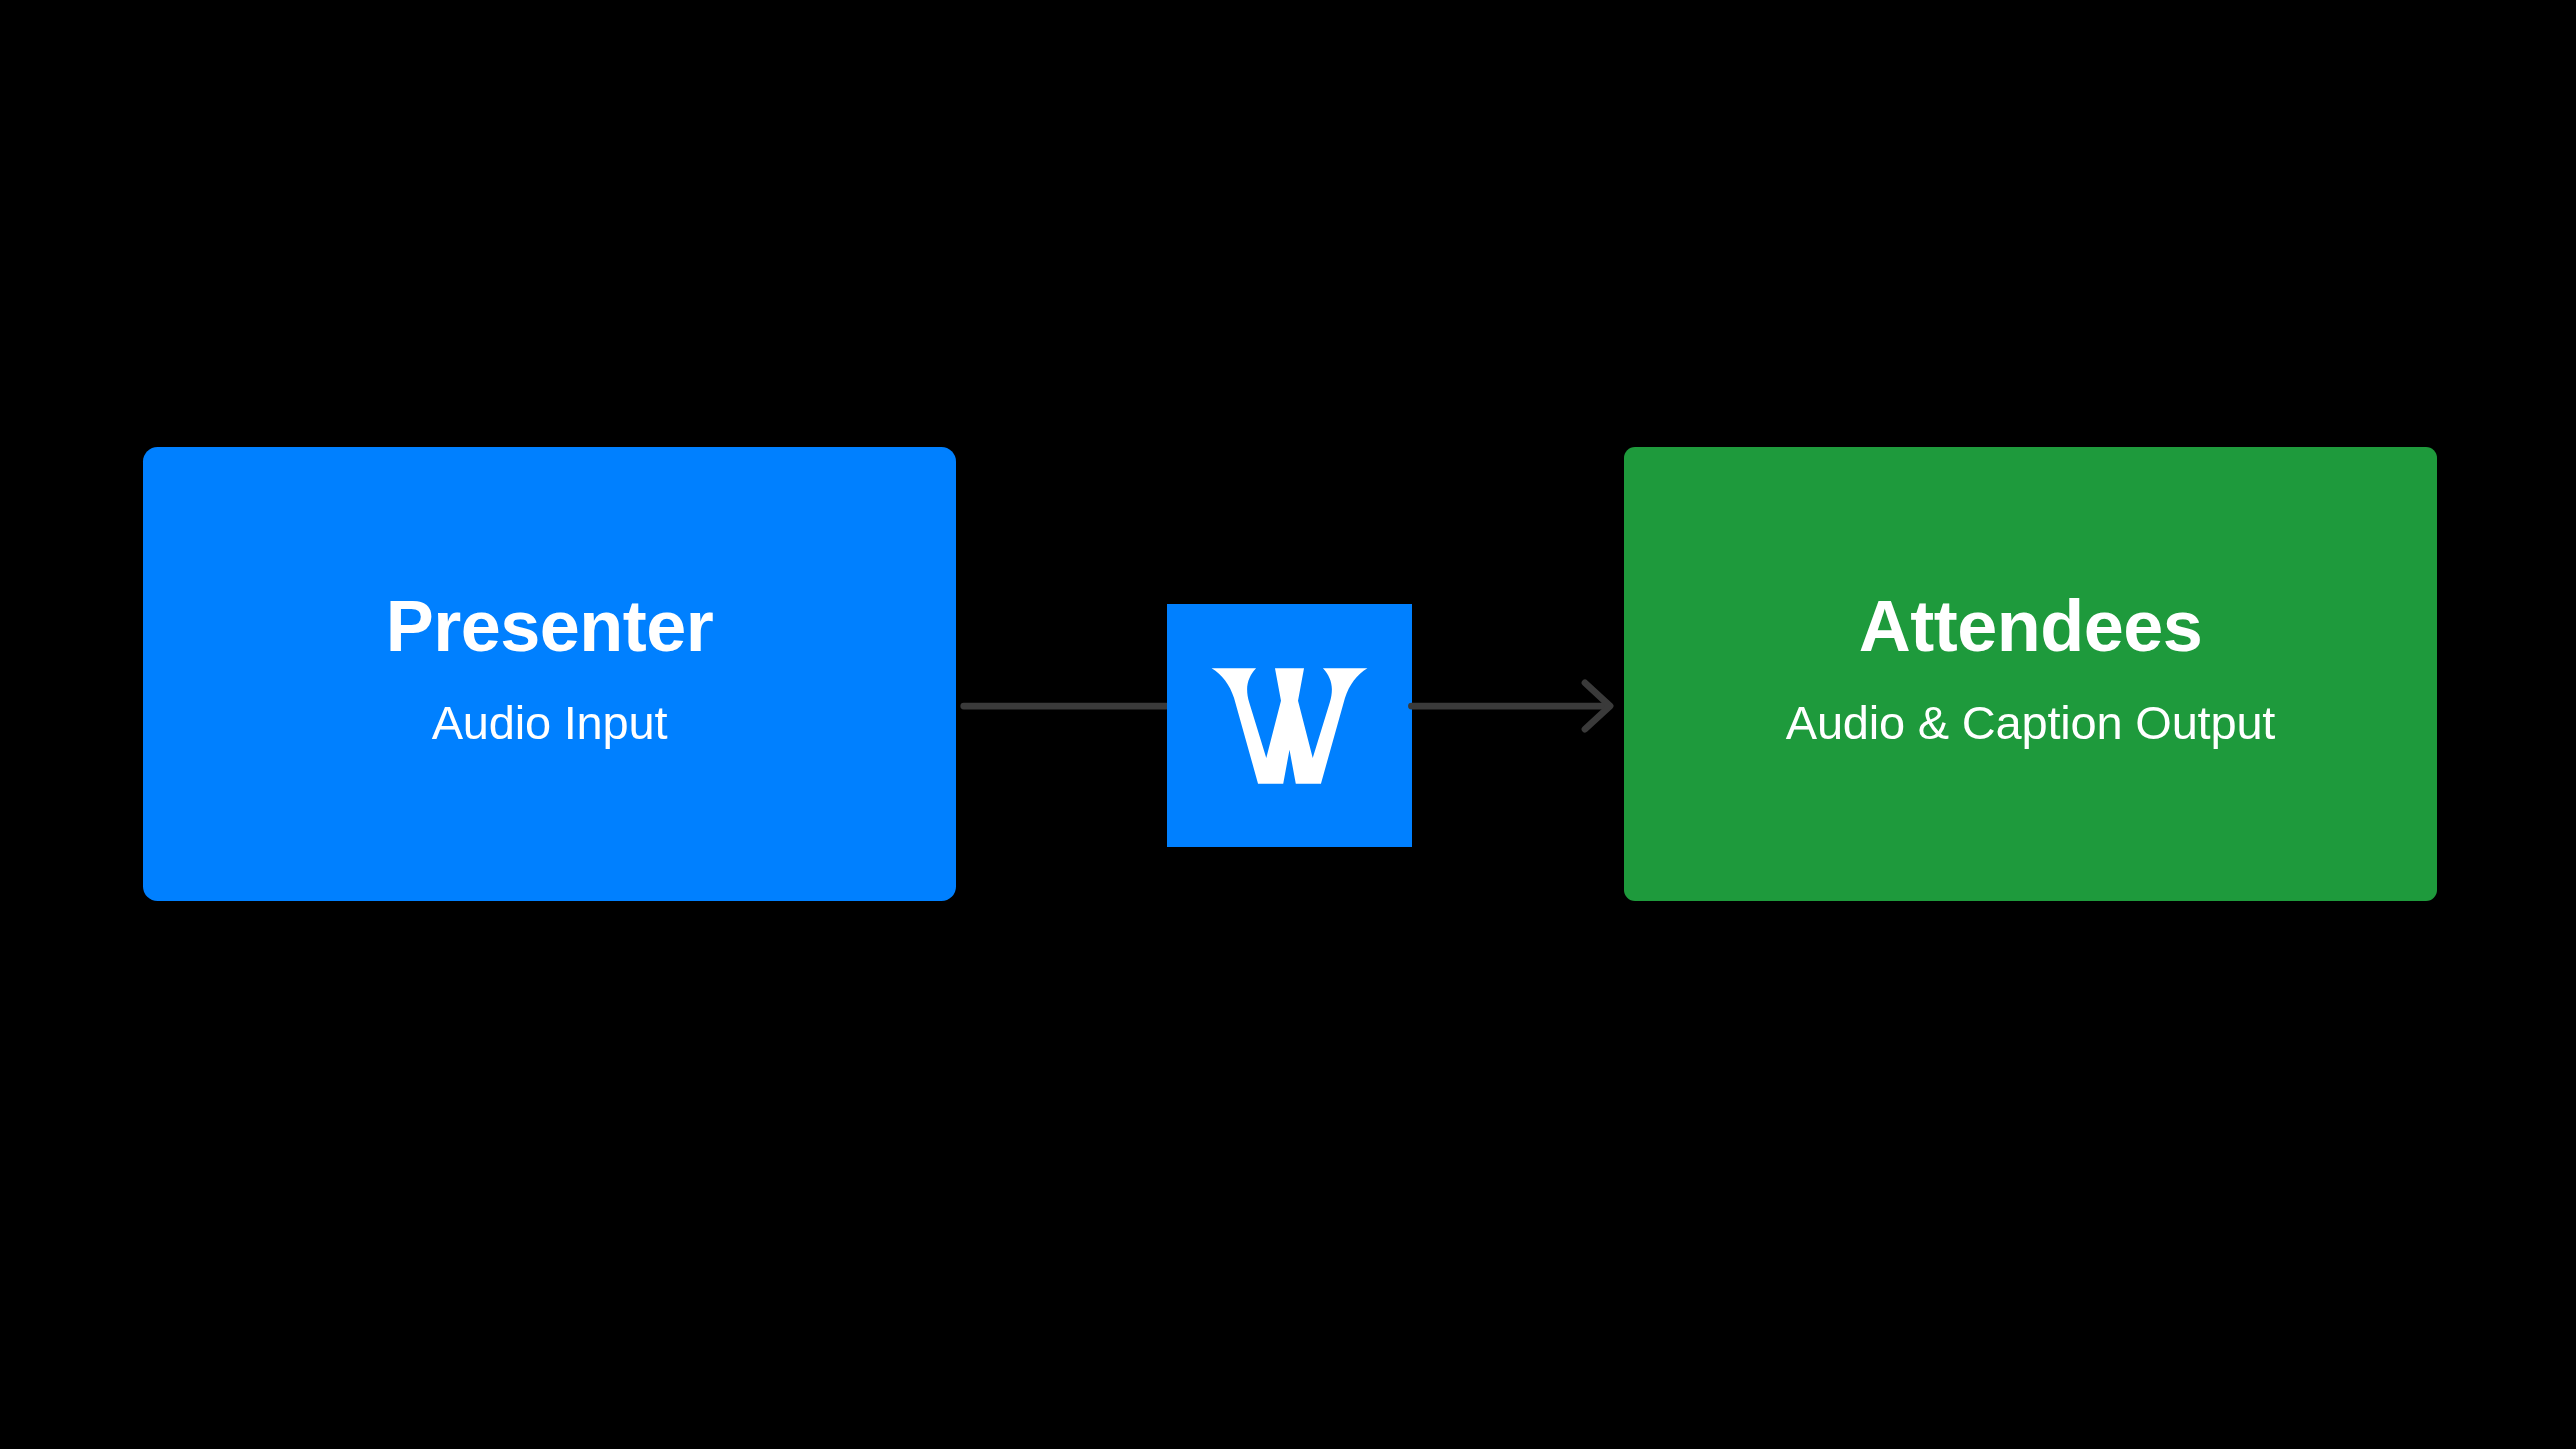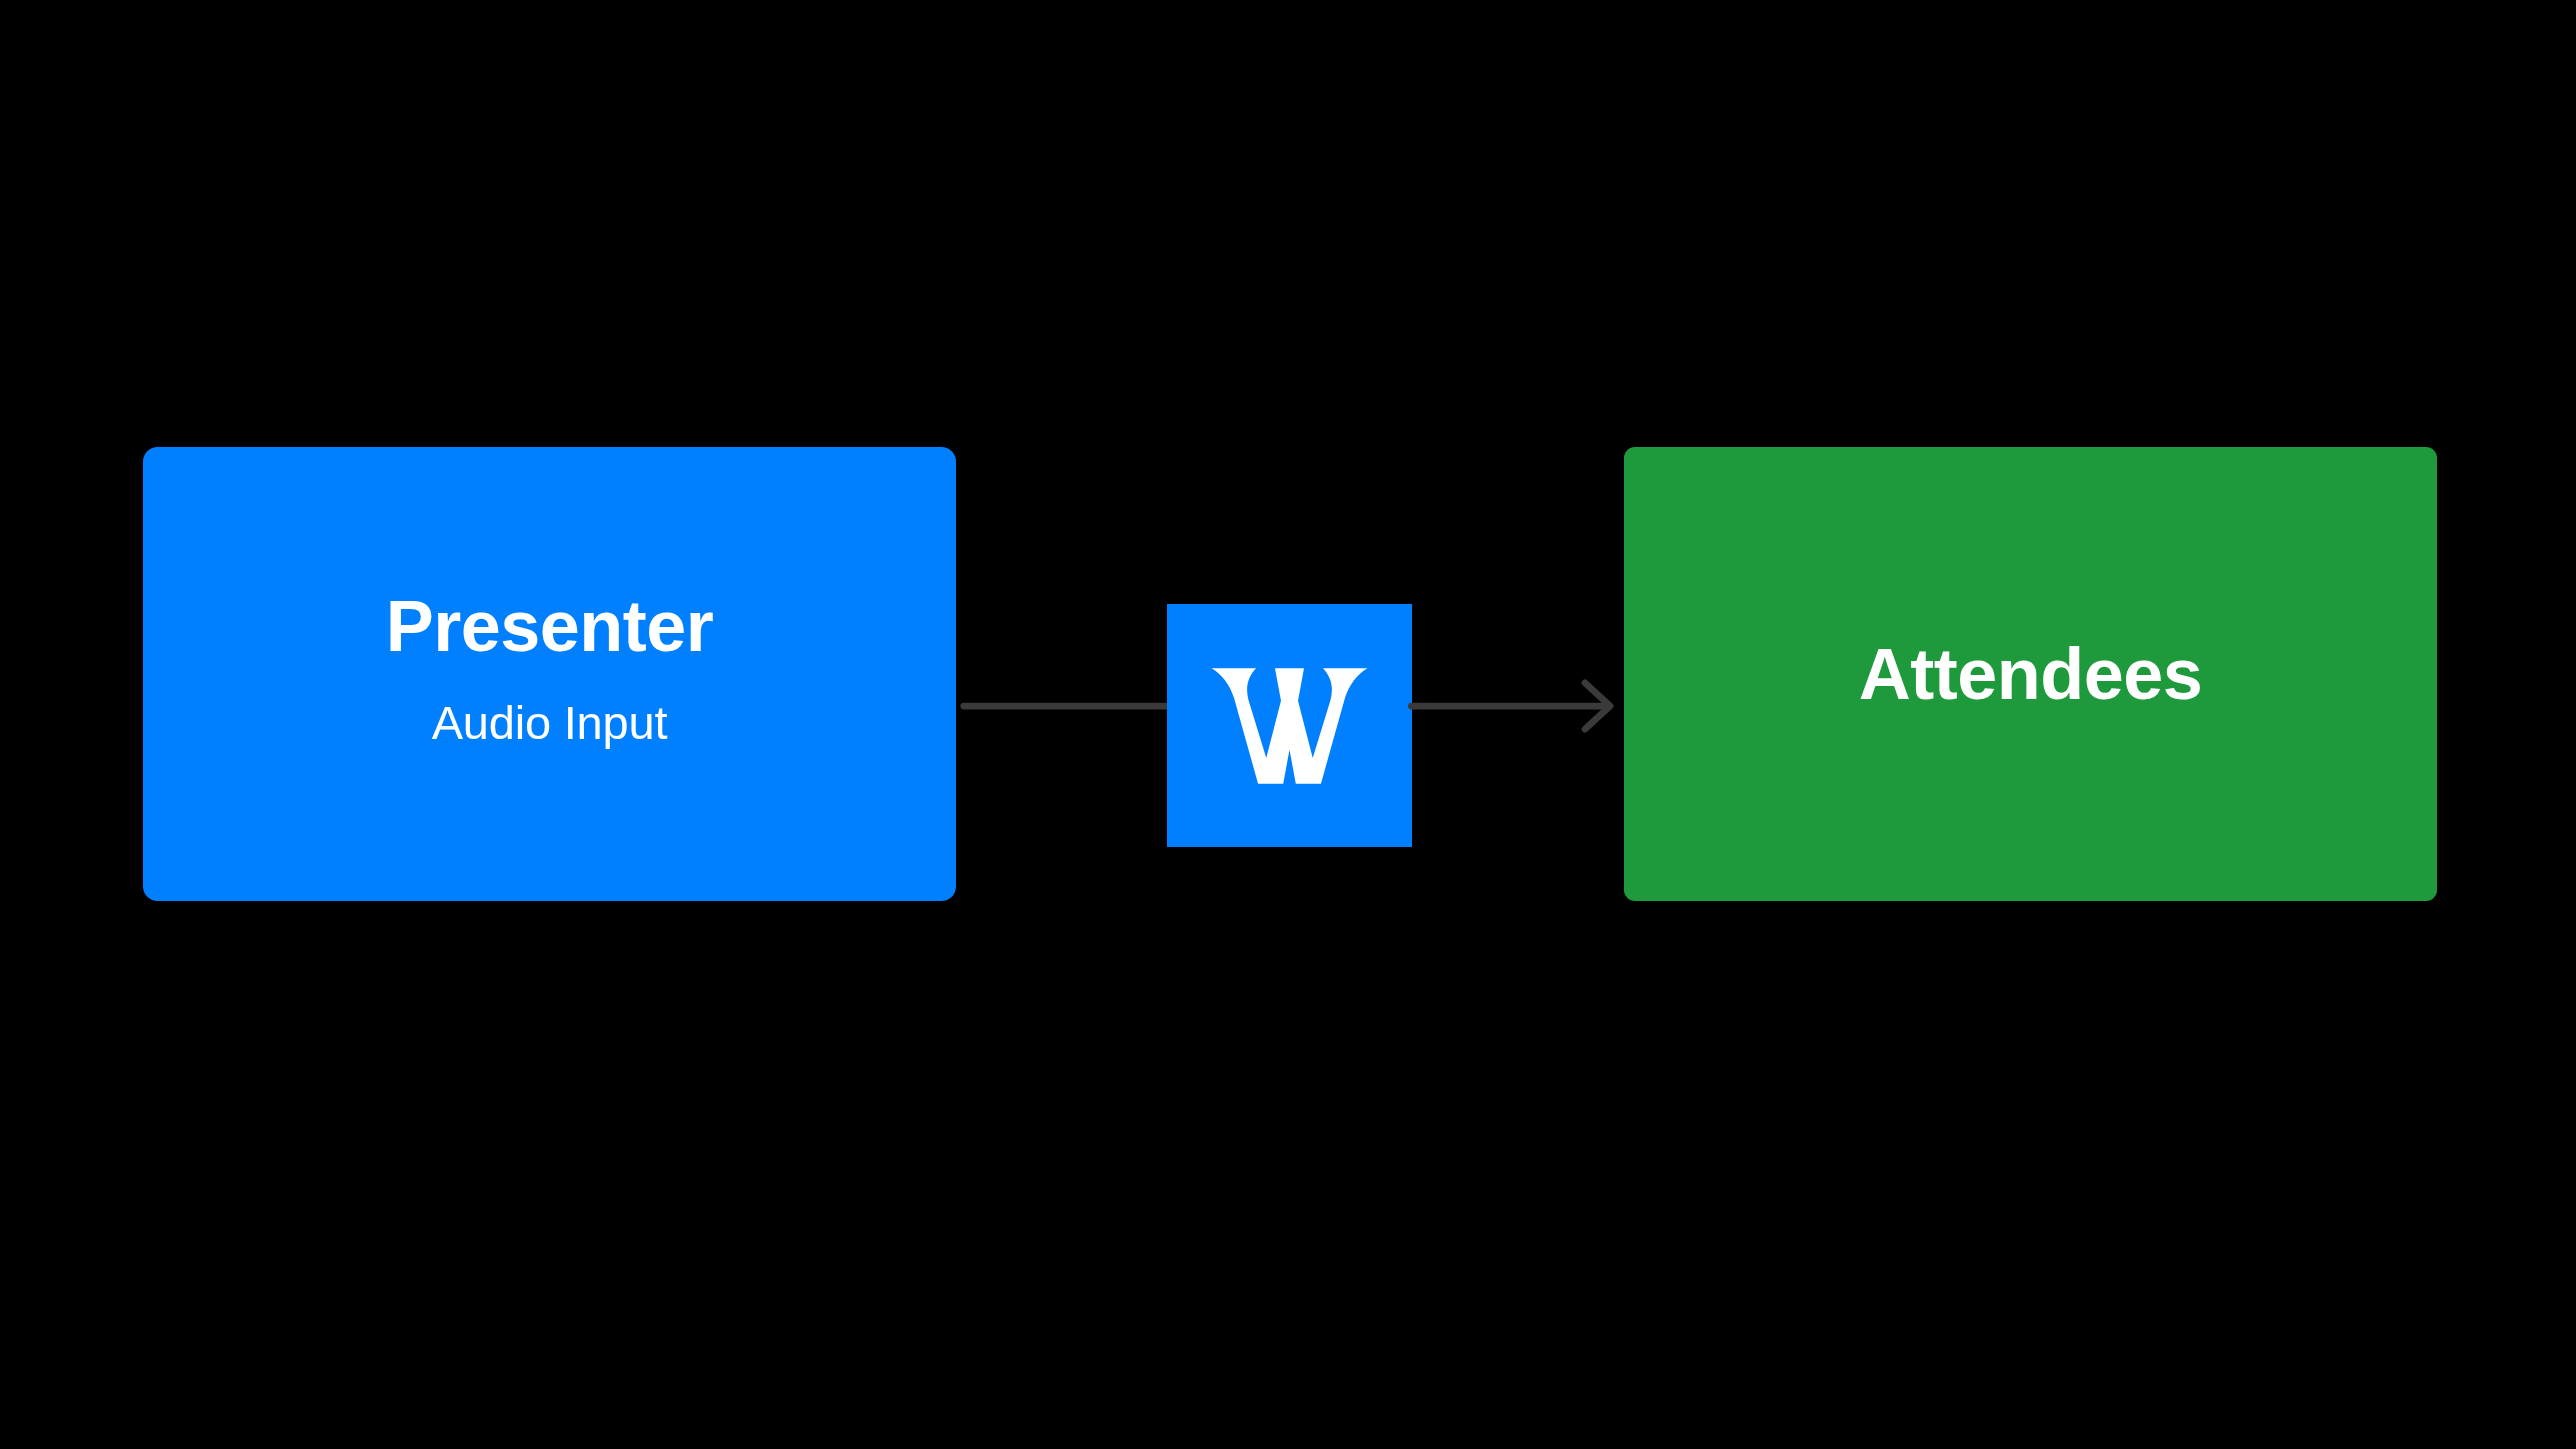--- a/index.html
+++ b/index.html
@@ -164,16 +164,17 @@
     </svg>
   </div>
 
   <svg class="connector connector-right" viewBox="0 0 224 56" xmlns="http://www.w3.org/2000/svg">
     <line class="conn-line" x1="2" y1="28" x2="206" y2="28"></line>
     <polyline class="conn-head" points="182,4 208,28 182,52"></polyline>
   </svg>
 
   <div class="node node-attendees">
     <div class="node-title">Attendees</div>
+    <div class="node-subtitle">Audio &amp; Caption Output</div>
   </div>
 
 </div>
 
 
 </body></html>

